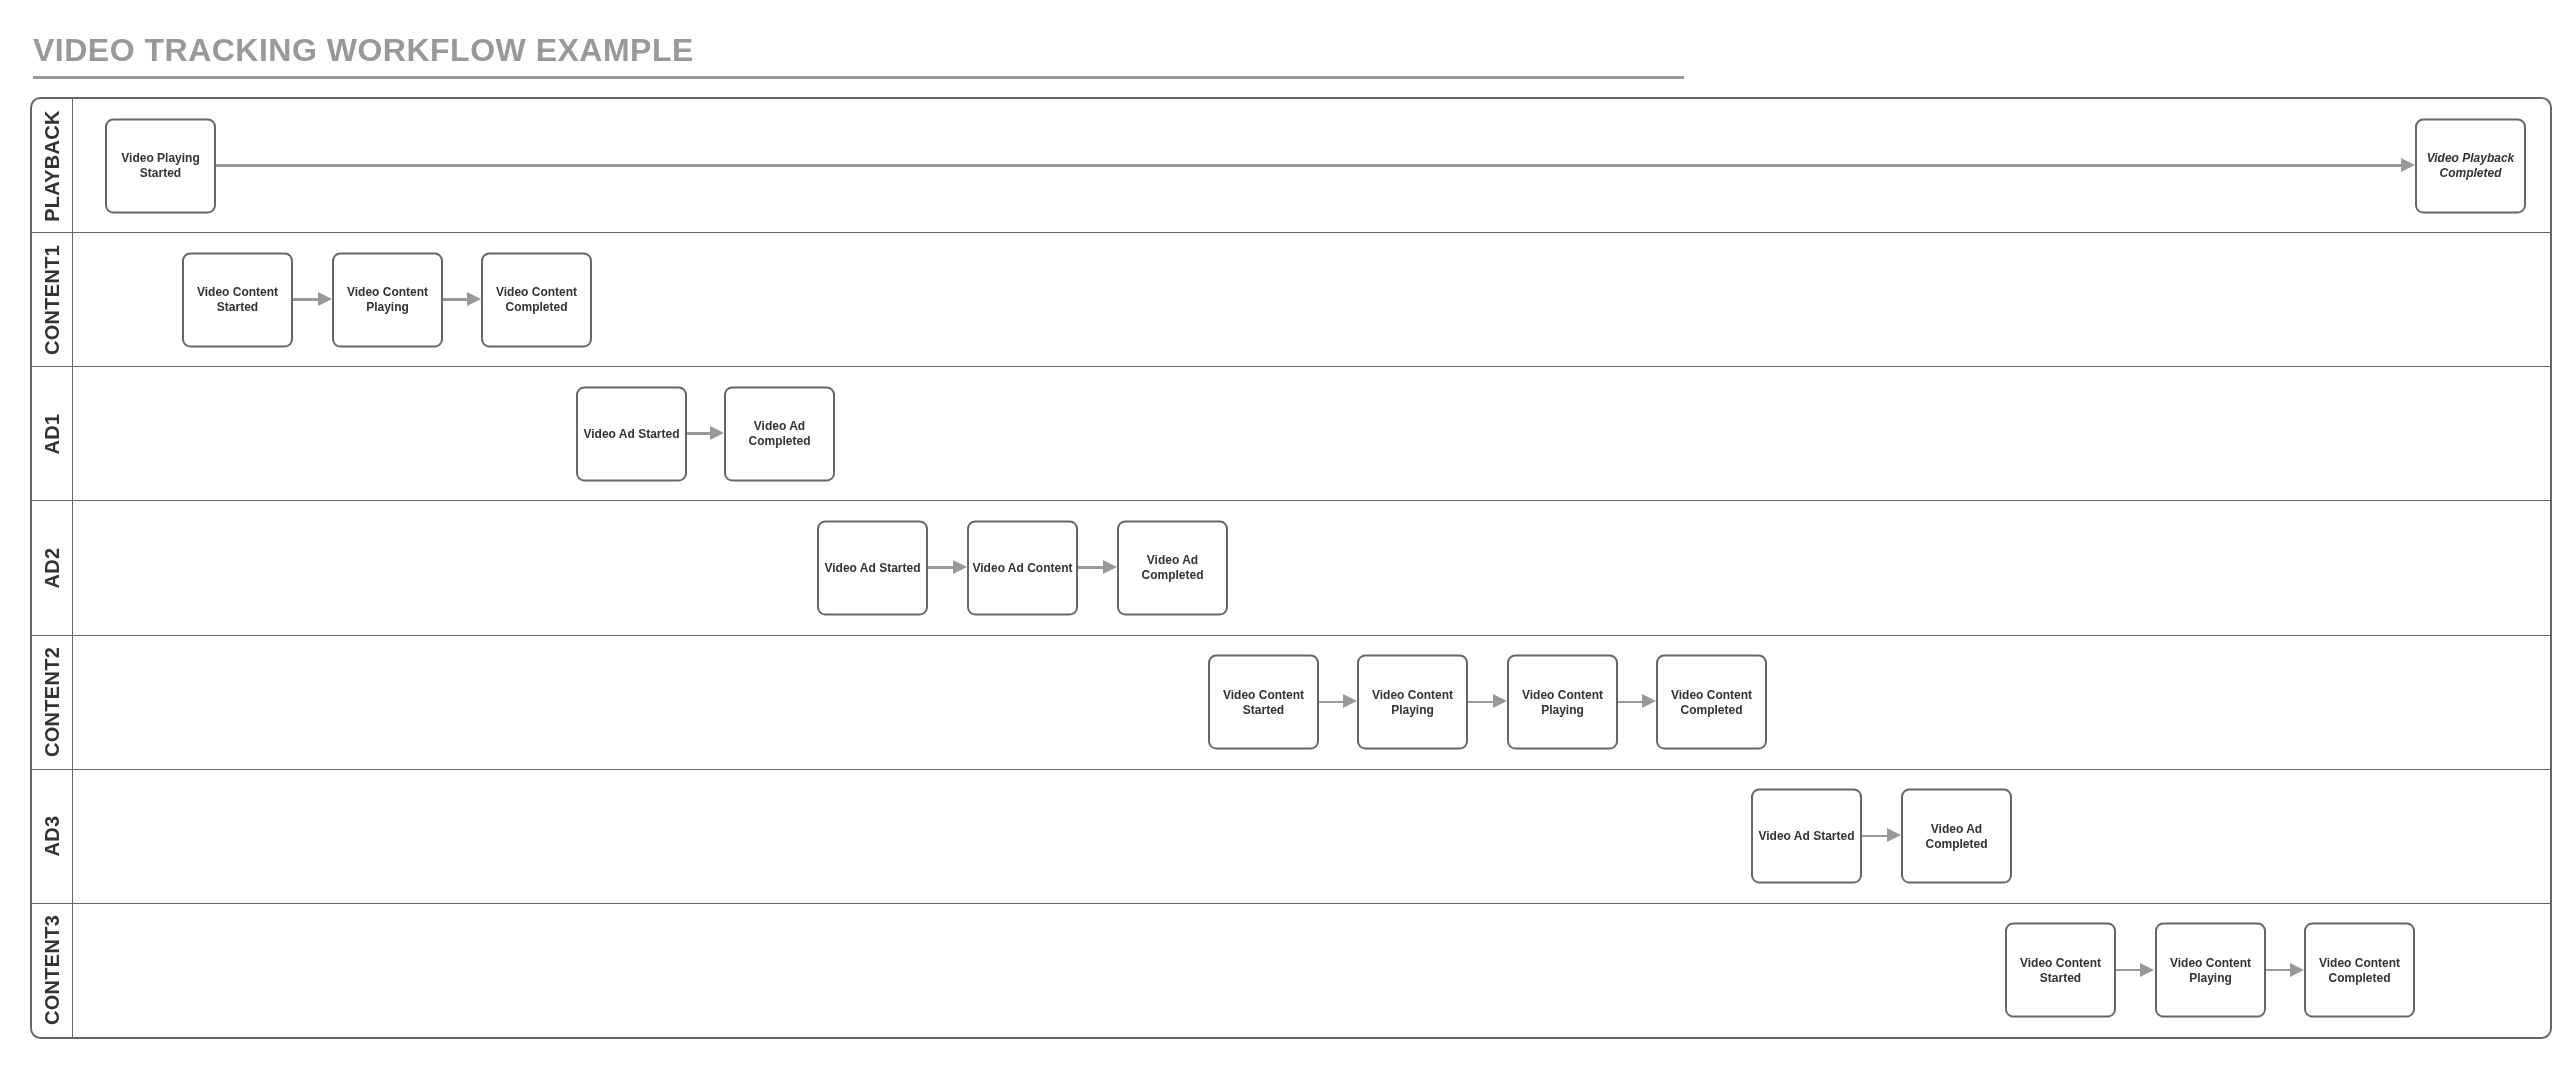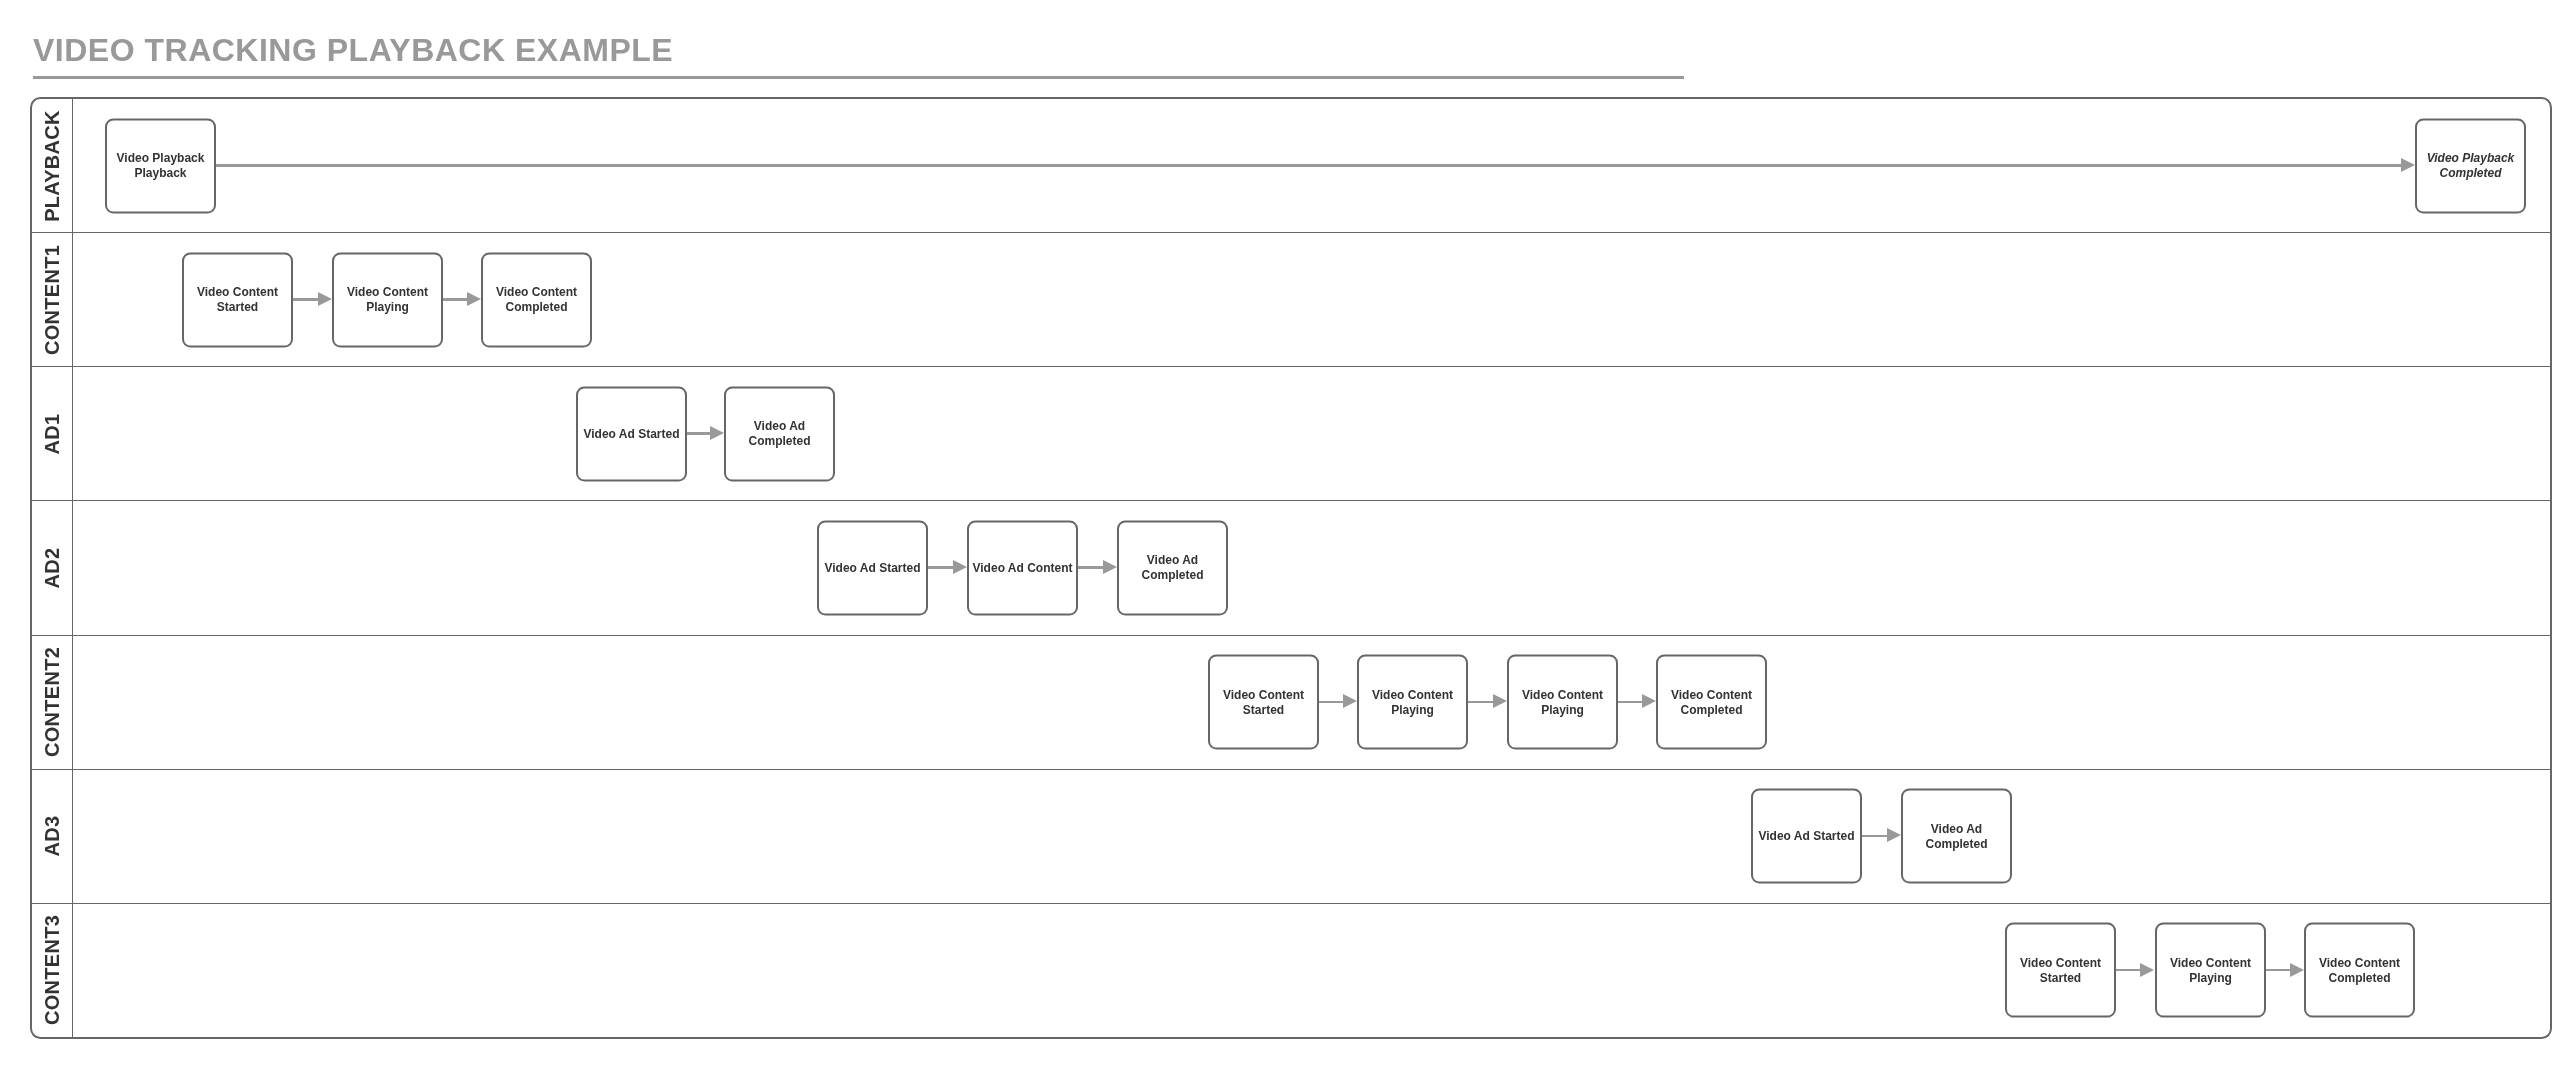--- a/index.html
+++ b/index.html
@@ -115,29 +115,29 @@
     border-top: 7.3px solid transparent;
     border-bottom: 7.3px solid transparent;
     border-left: 14px solid var(--c-arrow, #999999);
     z-index: 1;
   }
 </style>
 </head>
 <body>
 
 <div class="page">
-  <h1 class="title">VIDEO TRACKING PLAYBACK EXAMPLE</h1>
+  <h1 class="title">VIDEO TRACKING WORKFLOW EXAMPLE</h1>
   <div class="title-underline"></div>
   <div class="swimlane-frame" id="frame">
       <div class="lane">
         <div class="lane-label-cell">
           <div class="lane-label-text">PLAYBACK</div>
         </div>
         <div class="node" style="left: 73px;">
-          <div class="node-label">Video Playback Playback</div>
+          <div class="node-label">Video Playing Started</div>
         </div>
         <div class="edge-line" style="left: 183px; width: 2189px;"></div>
         <div class="edge-head" style="left: 2369px;"></div>
         <div class="node" style="left: 2383px; font-style: italic;">
           <div class="node-label">Video Playback Completed</div>
         </div>
       </div>
       <div class="lane">
         <div class="lane-label-cell">
           <div class="lane-label-text">CONTENT1</div>

